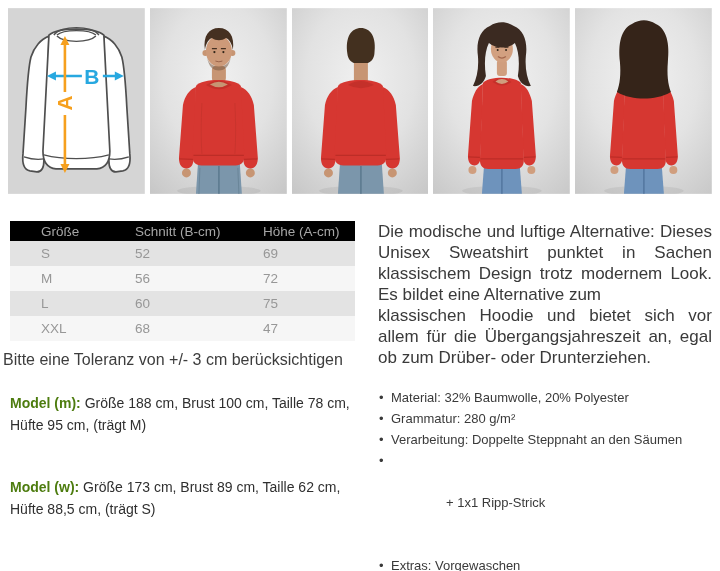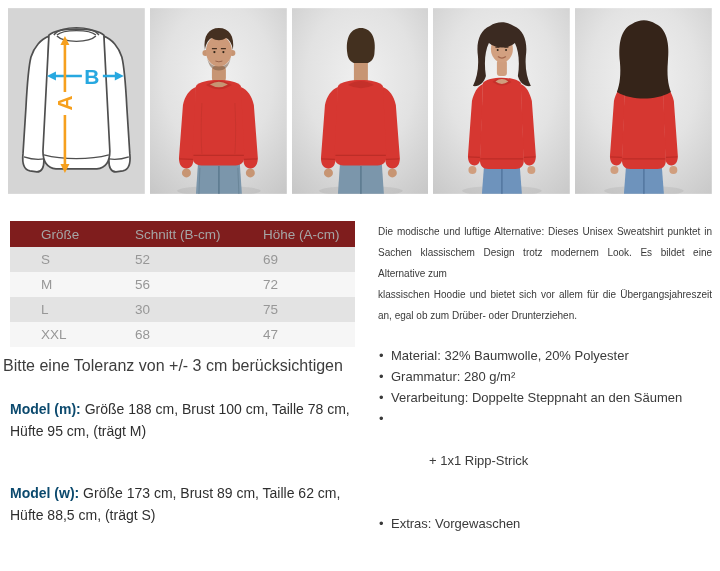--- a/index.html
+++ b/index.html
@@ -10,38 +10,38 @@
   .panel svg { width:100%; height:100%; display:block; }
 
   .content { display:flex; align-items:flex-start; padding:27px 8px 0 10px; }
   .left-col { flex:0 0 352px; }
   .right-col { flex:1 1 auto; margin-left:16px; }
 
   table.size-table { width:345px; border-collapse:collapse; table-layout:fixed; }
   table.size-table col.c1 { width:125px; }
   table.size-table col.c2 { width:128px; }
   table.size-table col.c3 { width:92px; }
-  table.size-table th { height:26px; font-weight:normal; color:#a5a5a5; font-size:13.5px; text-align:left; background:#7f1d1d; }
+  table.size-table th { height:20px; font-weight:normal; color:#a5a5a5; font-size:13.5px; text-align:left; background:#000000; }
   table.size-table td { height:25px; color:#979797; font-size:13.5px; }
   table.size-table th:first-child, table.size-table td:first-child { padding-left:31px; }
   table.size-table tbody tr:nth-child(odd) { background:#e3e3e3; }
   table.size-table tbody tr:nth-child(even) { background:#f6f6f6; }
 
   .tolerance { margin:10px 0 0 -7px; font-size:16px; color:#3d3d3d; }
 
   .model-block { margin-top:23px; font-size:14px; line-height:22px; color:#2f2f2f; width:352px; }
-  .model-block b { color:#0c4a6e; }
+  .model-block b { color:#4d7c0f; }
   .model-block + .model-block { margin-top:40px; }
 
-  .desc { font-size:10px; line-height:21px; color:#3a3a3a; text-align:justify; }
+  .desc { font-size:17px; line-height:21px; color:#3a3a3a; text-align:justify; }
   ul.features { list-style:none; margin-top:19px; }
   ul.features li { display:flex; font-size:13px; line-height:21px; color:#3a3a3a; }
   ul.features .dot { flex:0 0 13px; padding-left:1px; }
   ul.features .ftext { flex:1 1 auto; white-space:pre-wrap; }
-  ul.features .fsub { margin-left:38px; white-space:pre-wrap; }
+  ul.features .fsub { margin-left:55px; white-space:pre-wrap; }
 </style>
 </head>
 <body>
 
 <div class="gallery">
 
   <div class="panel">
     <svg viewBox="0 0 137 186">
       <rect x="0" y="0" width="137" height="186" fill="#d5d5d5"></rect>
       <g stroke="#4f4f4f" stroke-width="1.7" stroke-linejoin="round" stroke-linecap="round" fill="#ffffff">
@@ -234,21 +234,21 @@
           <td>52</td>
           <td>69</td>
         </tr>
         <tr>
           <td>M</td>
           <td>56</td>
           <td>72</td>
         </tr>
         <tr>
           <td>L</td>
-          <td>30</td>
+          <td>60</td>
           <td>75</td>
         </tr>
         <tr>
           <td>XXL</td>
           <td>68</td>
           <td>47</td>
         </tr>
       </tbody>
     </table>
 

